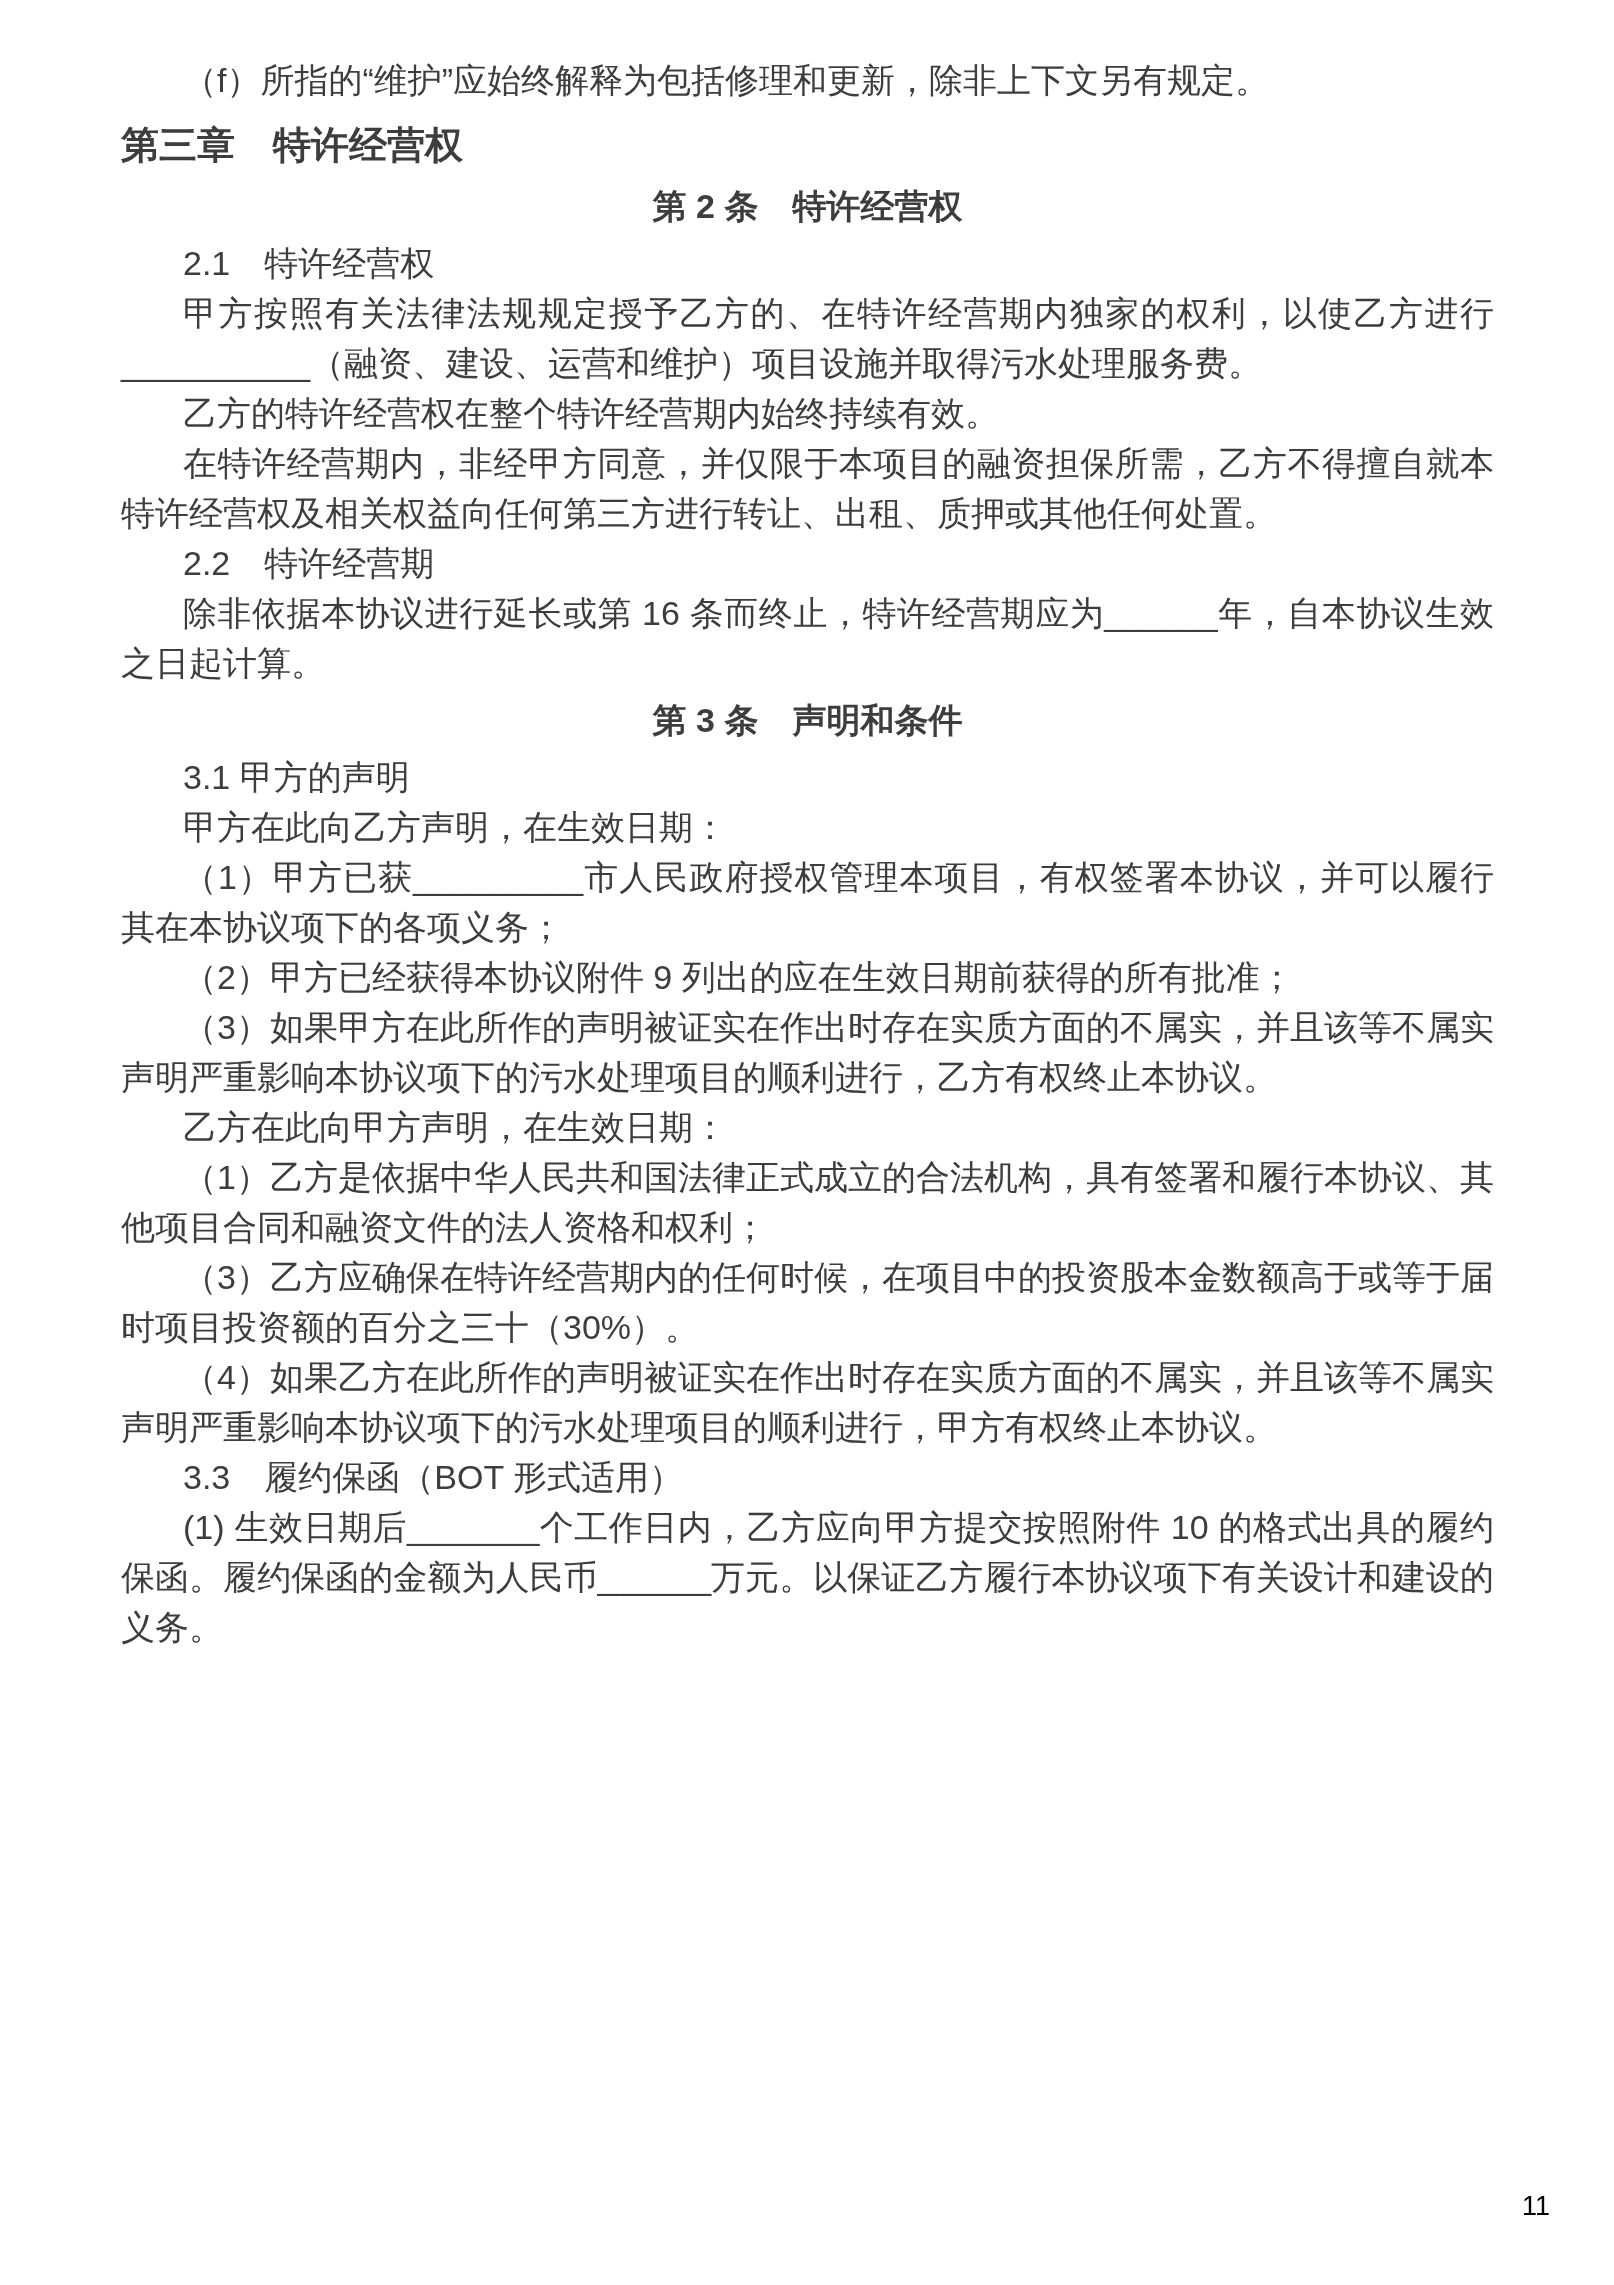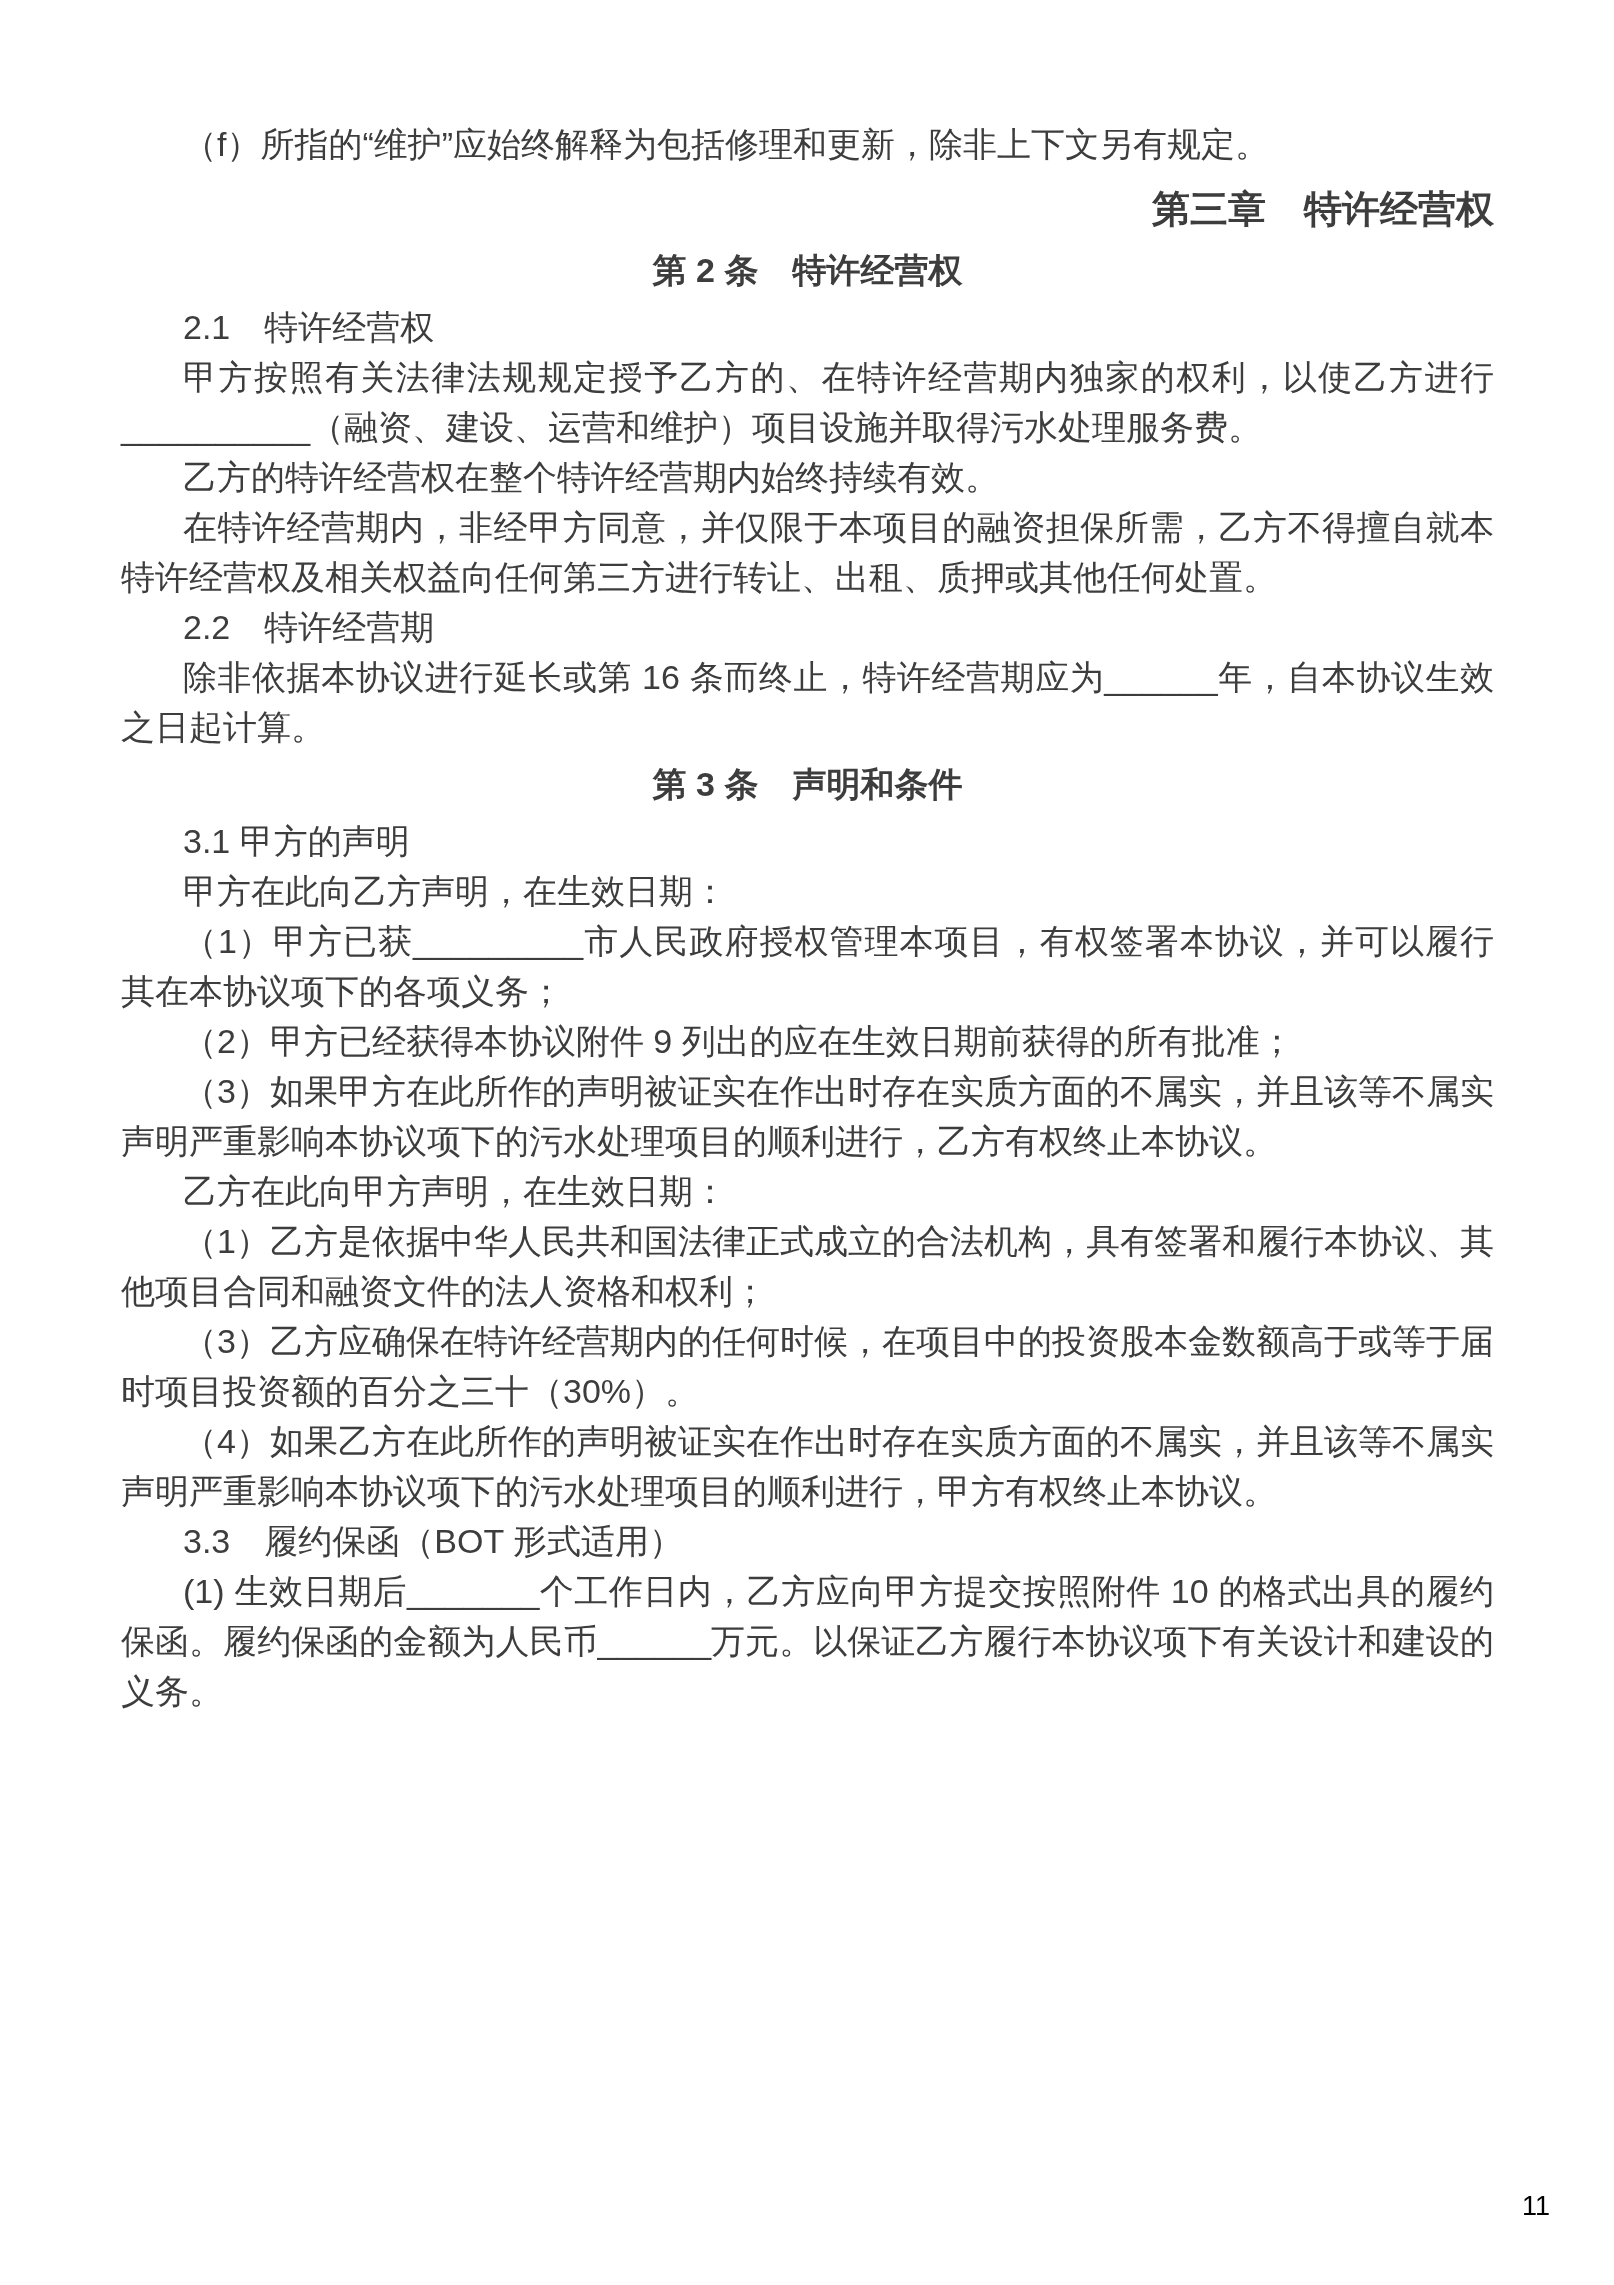--- a/index.html
+++ b/index.html
@@ -13,35 +13,35 @@
   }
   .page {
     position: relative;
     width: 1615px;
     height: 2285px;
     background: #ffffff;
     overflow: hidden;
     box-sizing: border-box;
   }
   .content {
-    padding: 119px 121px 0 121px;
+    padding: 55px 121px 0 121px;
   }
   p {
     margin: 0;
     font-size: 34px;
     line-height: 50px;
     text-align: justify;
   }
   p.indent {
     text-indent: 62px;
   }
   .chapter-heading {
     font-size: 38px;
     font-weight: bold;
-    text-align: right;
+    text-align: left;
     text-indent: 0;
     margin: 14.5px 0 11px 0;
   }
   .article-heading {
     font-size: 34px;
     font-weight: bold;
     text-align: center;
     text-indent: 0;
     margin: 7.2px 0 7.2px 0;
   }

